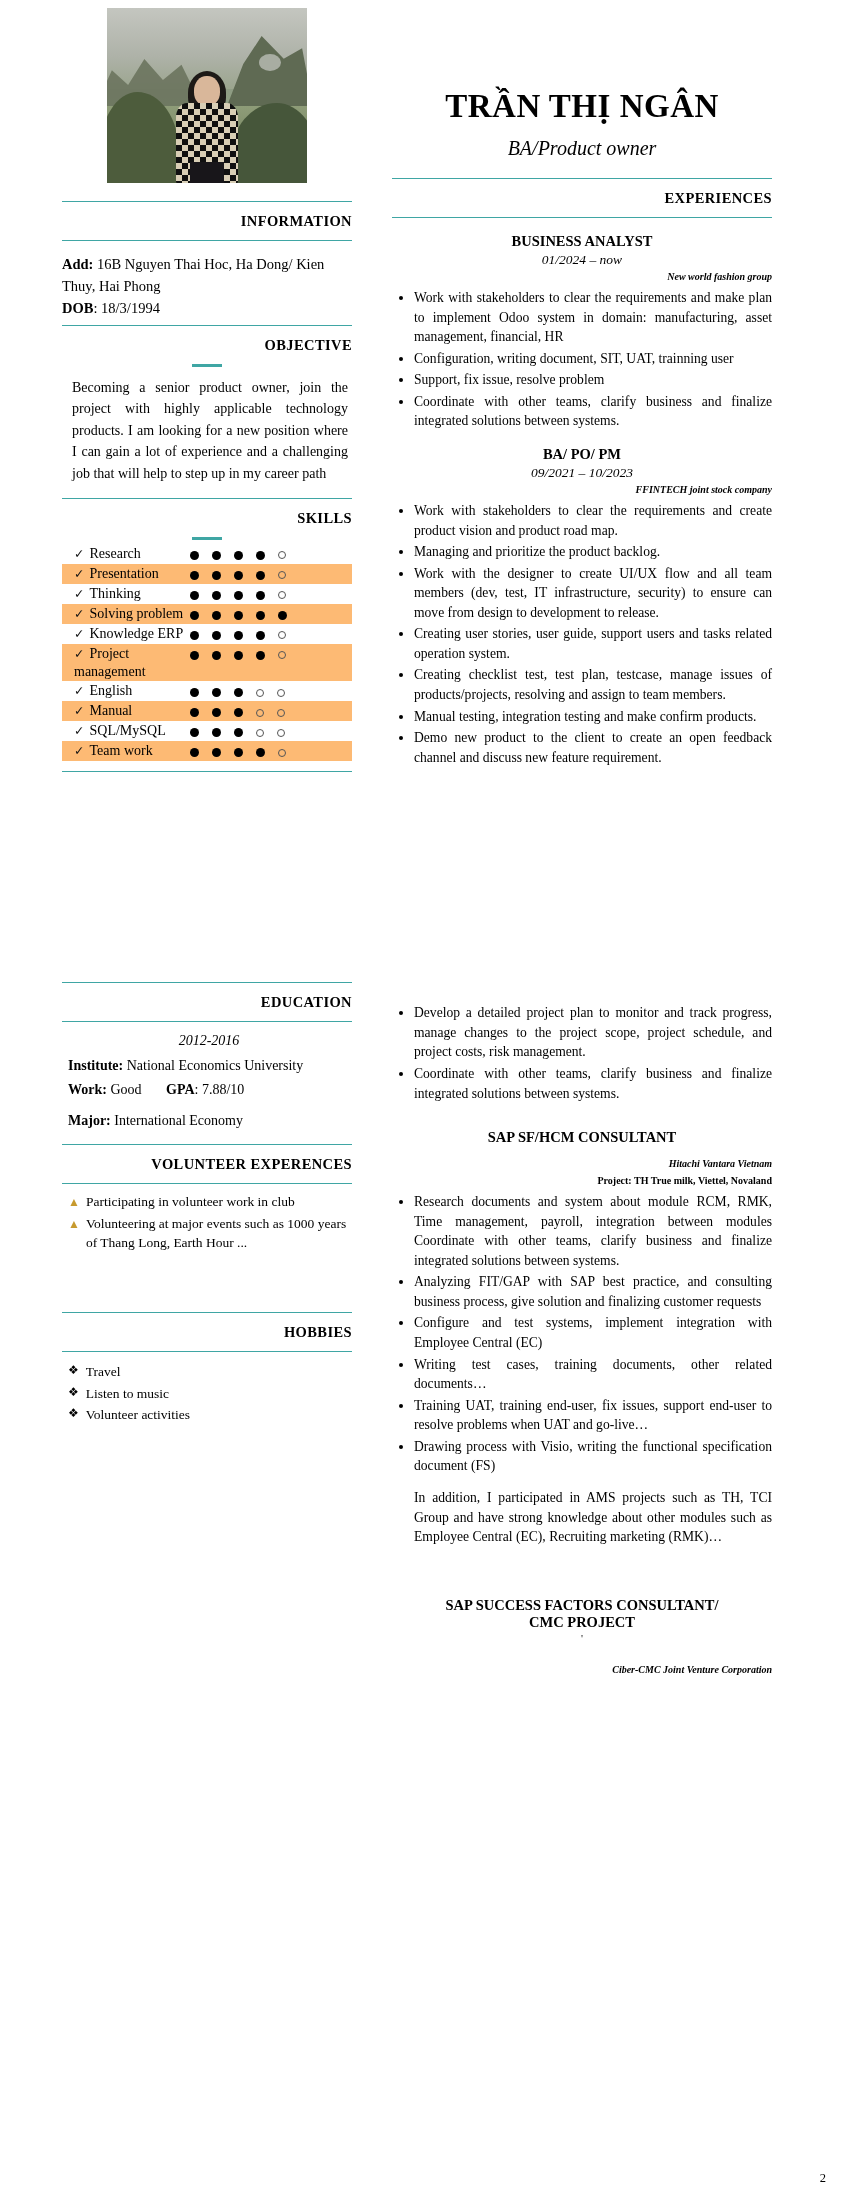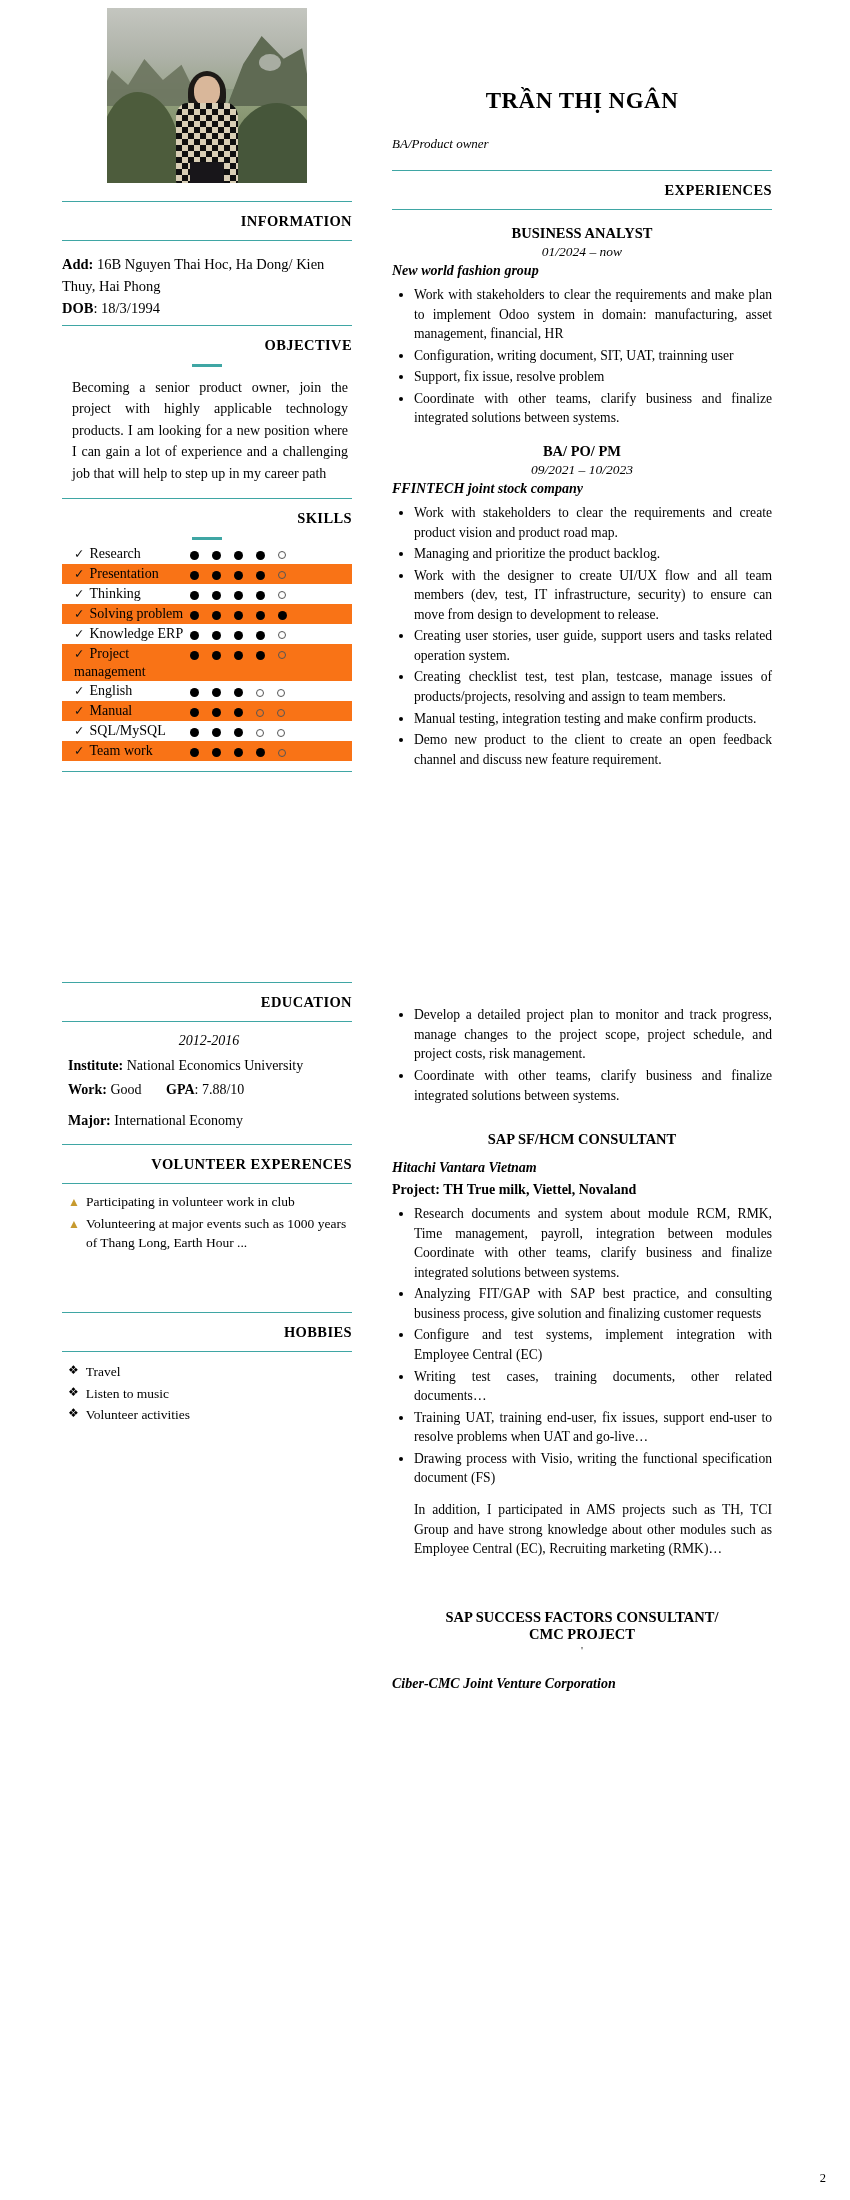--- a/index.html
+++ b/index.html
@@ -149,21 +149,21 @@
     padding: 6px 4px 14px 10px;
   }
 
   
   .skills-table {
     width: 100%;
     border-collapse: collapse;
     margin-top: 2px;
     margin-bottom: 10px;
   }
-  .skills-table tr.alt { background: #f97316; padding-left: 24px; }
+  .skills-table tr.alt { background: #fdba74; padding-left: 24px; }
   .skills-table td {
     padding: 1px 0 1px 0;
     vertical-align: top;
   }
   .skill-name {
     font-size: 14px;
     line-height: 1.26;
     padding-left: 12px !important;
     white-space: normal;
     width: 128px;
@@ -198,47 +198,48 @@
   .vol-bullet { color: #c79a2e; margin-right: 6px; font-size: 12px; line-height: 1.5; }
   .vol-text { flex: 1; }
 
   .hob-list { padding: 9px 2px 10px 6px; font-size: 13.5px; line-height: 1.62; }
   .hob-item { display: flex; }
   .hob-bullet { margin-right: 7px; font-size: 12px; }
 
   
   .name {
     text-align: center;
-    font-size: 23px;
+    font-size: 33px;
     font-weight: bold;
     letter-spacing: .5px;
-    margin: 88px 0 22px 0;
+    margin: 88px 0 12px 0;
   }
   .role {
-    font-size: 13px;
+    text-align: center;
+    font-size: 20px;
     font-style: italic;
     margin-bottom: 18px;
   }
   .job-title {
     text-align: center;
     font-weight: bold;
     font-size: 14.5px;
     margin: 15px 0 2px 0;
   }
   .job-date {
     text-align: center;
     font-style: italic;
     font-size: 13.5px;
     margin-bottom: 3px;
   }
   .job-company {
-    text-align: left;
+    text-align: right;
     font-weight: bold;
     font-style: italic;
-    font-size: 14px;
+    font-size: 10px;
     margin-bottom: 6px;
   }
   ul.bullets {
     margin: 0 0 4px 0;
     padding-left: 22px;
     font-size: 13.6px;
     line-height: 1.44;
     text-align: justify;
   }
   ul.bullets li { margin-bottom: 2px; }

